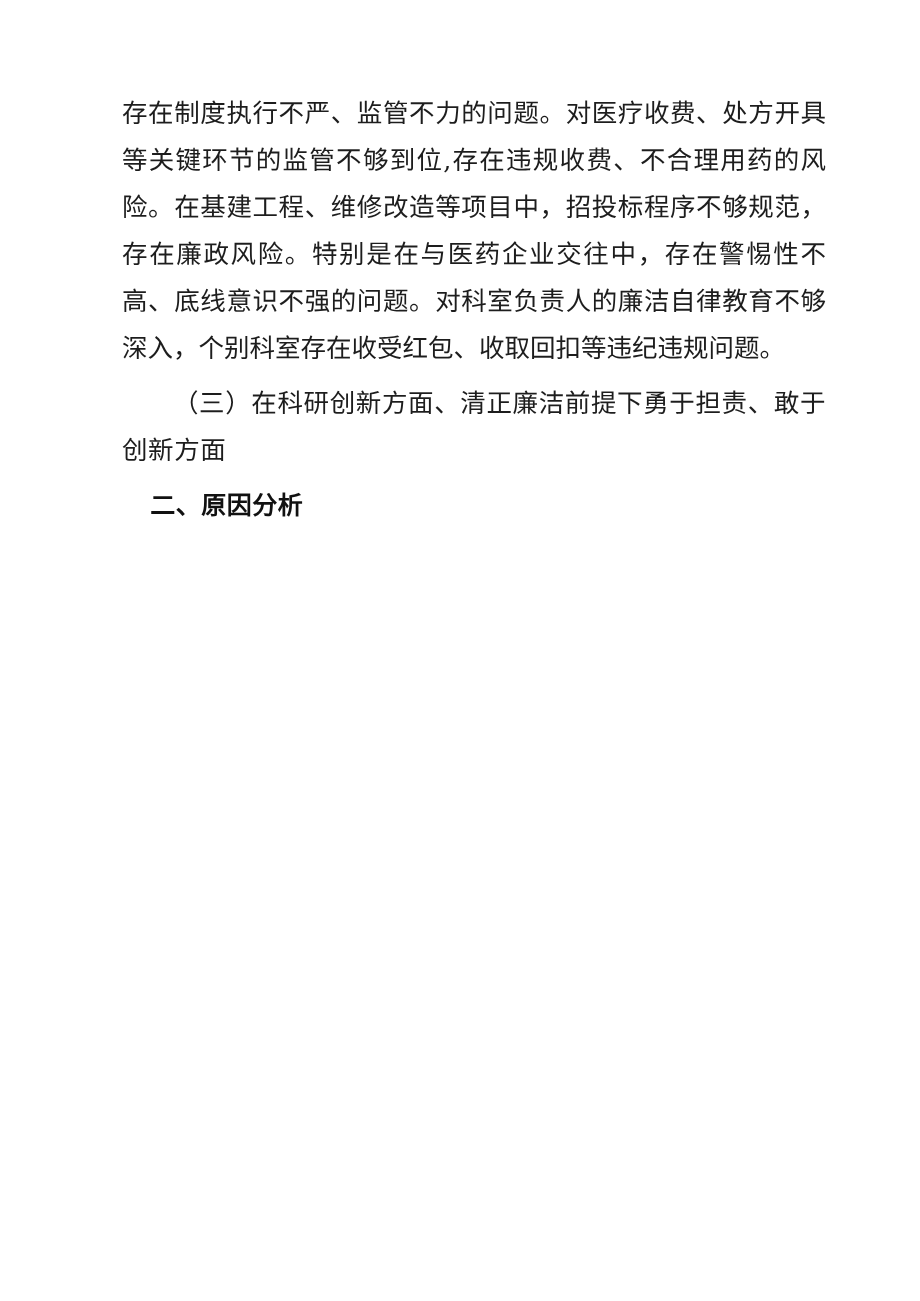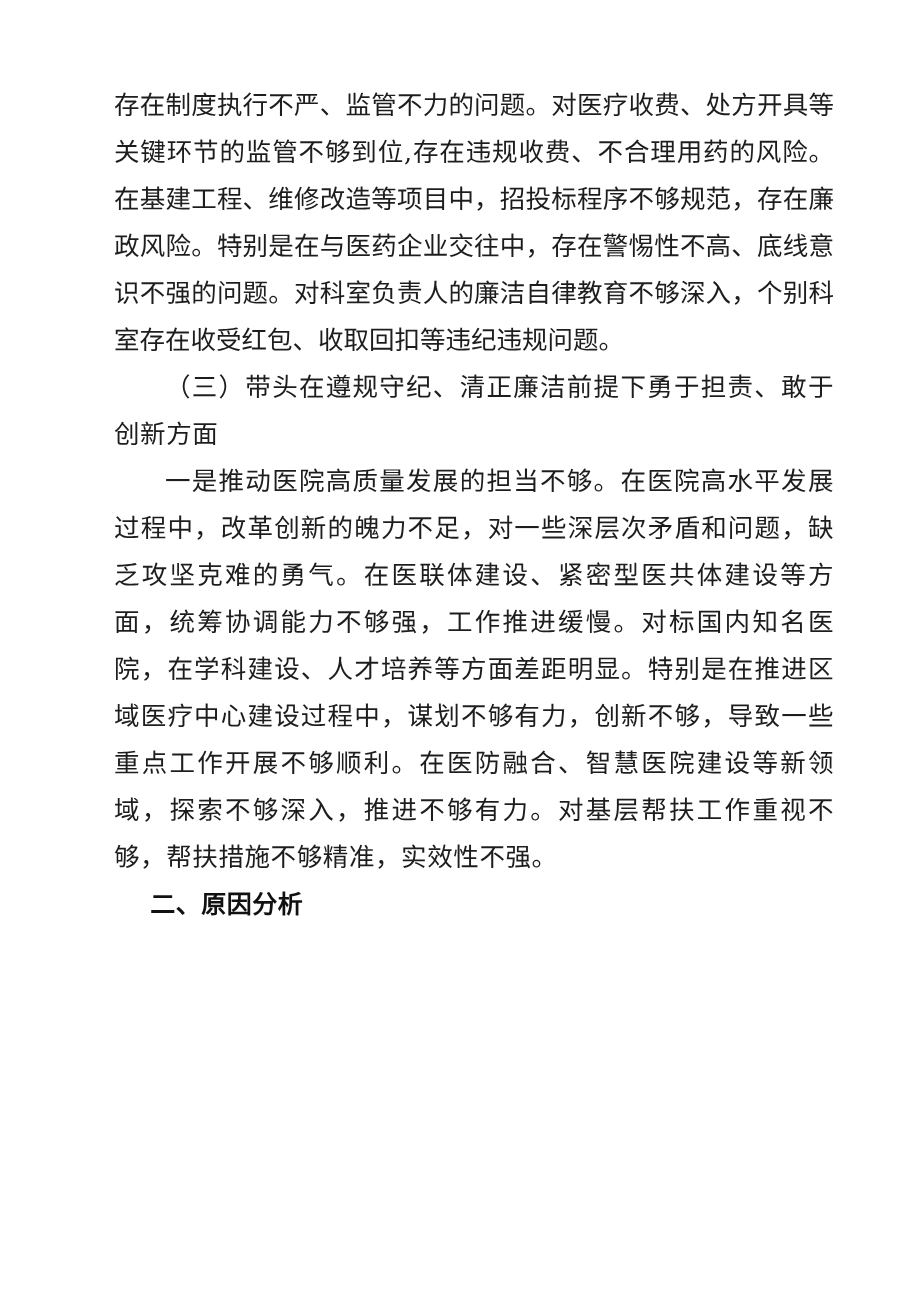--- a/index.html
+++ b/index.html
@@ -27,21 +27,21 @@
   }
 
   
   .para {
     font-family: "DejaVu Serif", "Liberation Serif", serif;
     font-size: 25.5px;
     line-height: 47px;
     color: #1d1d1d;
     text-align: justify;
     text-justify: inter-ideograph;
-    margin: 0;
+    margin: 8px;
     letter-spacing: 0.6px;
     white-space: normal;
   }
 
   
   .indent2 {
     text-indent: 2em;
   }
 
   
@@ -63,22 +63,21 @@
 </style>
 </head>
 <body>
 
 <div id="page">
 
   <div class="doc-body">
 
     <p class="para tight">存在制度执行不严、监管不力的问题。对医疗收费、处方开具等关键环节的监管不够到位,存在违规收费、不合理用药的风险。在基建工程、维修改造等项目中，招投标程序不够规范，存在廉政风险。特别是在与医药企业交往中，存在警惕性不高、底线意识不强的问题。对科室负责人的廉洁自律教育不够深入，个别科室存在收受红包、收取回扣等违纪违规问题。</p>
 
-    <p class="para indent2">（三）带头在遵规守纪、清正廉洁前提下勇于担责、敢于创新方面</p>
+    <p class="para indent2">（三）在科研创新方面、清正廉洁前提下勇于担责、敢于创新方面</p>
 
-    <p class="para indent2">一是推动医院高质量发展的担当不够。在医院高水平发展过程中，改革创新的魄力不足，对一些深层次矛盾和问题，缺乏攻坚克难的勇气。在医联体建设、紧密型医共体建设等方面，统筹协调能力不够强，工作推进缓慢。对标国内知名医院，在学科建设、人才培养等方面差距明显。特别是在推进区域医疗中心建设过程中，谋划不够有力，创新不够，导致一些重点工作开展不够顺利。在医防融合、智慧医院建设等新领域，探索不够深入，推进不够有力。对基层帮扶工作重视不够，帮扶措施不够精准，实效性不强。</p>
 
 
     <p class="heading-hei">二、原因分析</p>
 
   </div>
 
 </div>
 
 </body></html>

